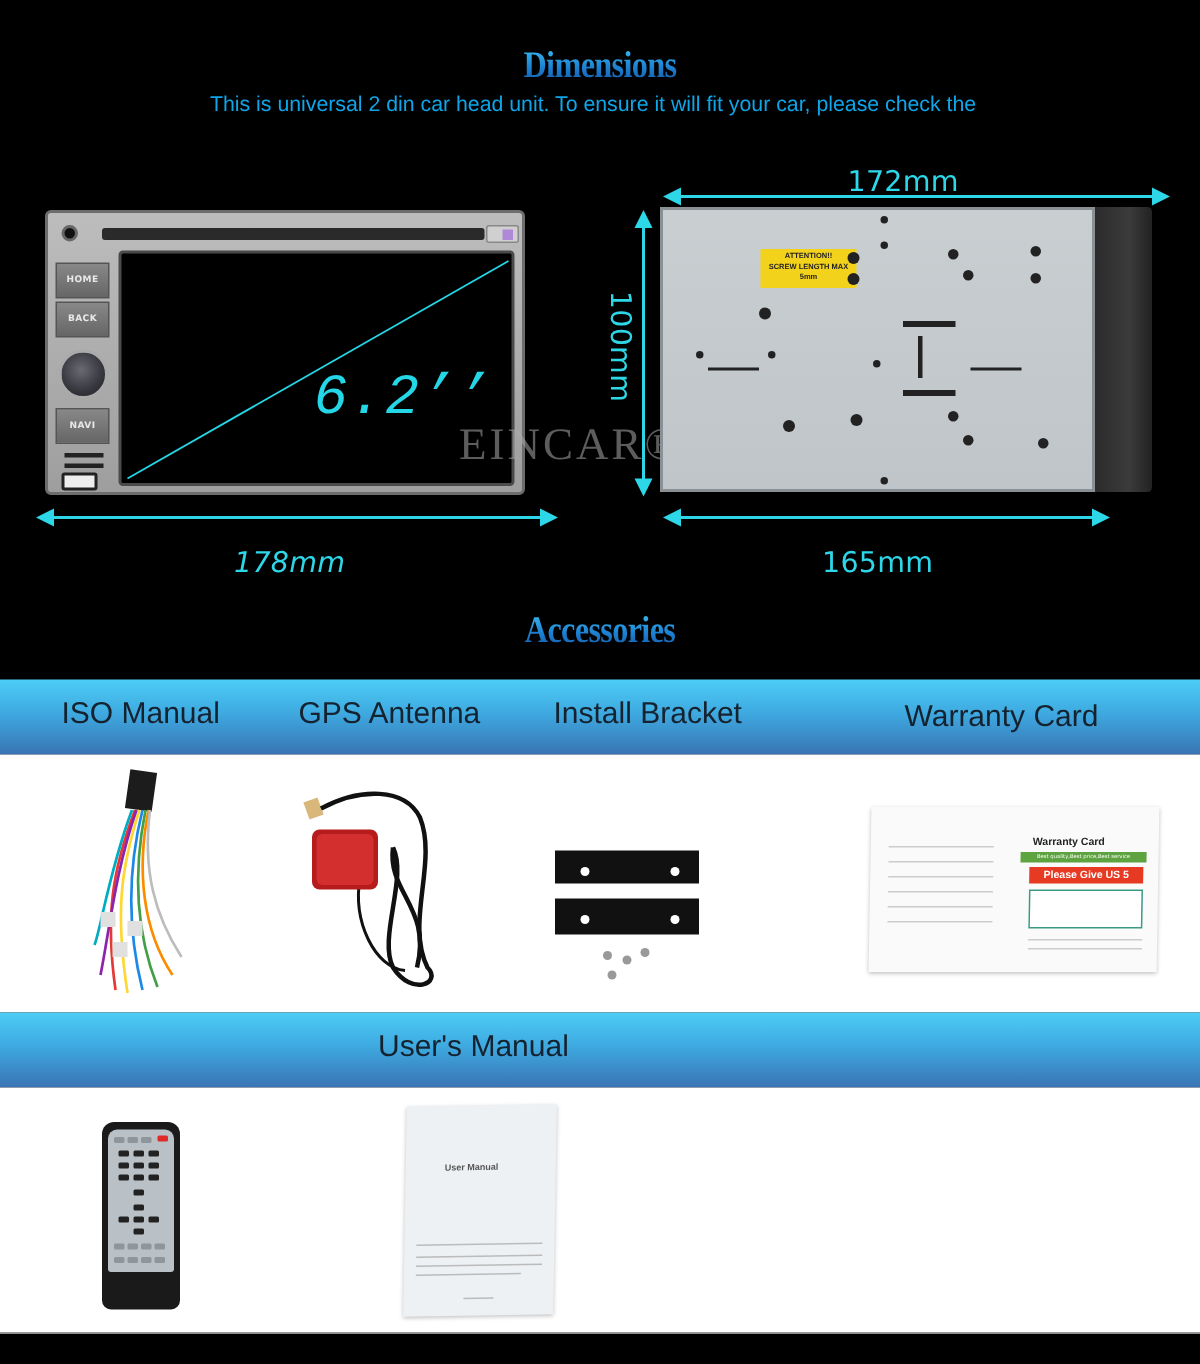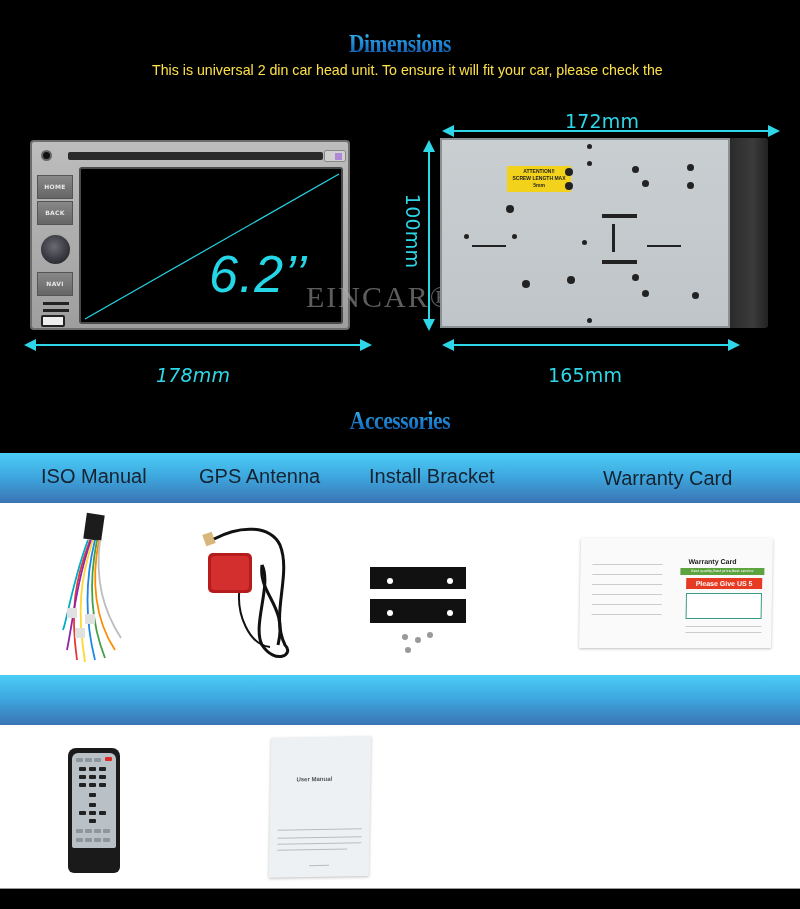--- a/index.html
+++ b/index.html
@@ -12,22 +12,22 @@
     font-size: 25px; letter-spacing: -0.5px;
     color: #2a8fd8;
     background: linear-gradient(180deg, #3ec0f5 0%, #1c7fd0 55%, #134fa0 100%);
     -webkit-background-clip: text; background-clip: text; -webkit-text-fill-color: transparent;
     transform: scaleX(0.86);
   }
   .title-dim { top: 30px; }
   .title-acc { top: 407px; }
 
   .intro {
-    position: absolute; left: 152px; top: 61px; width: 560px;
-    color: #fde047; font-family: "Liberation Sans", sans-serif; font-size: 14.2px; line-height: 19px;
+    position: absolute; left: 140px; top: 61px; width: 560px;
+    color: #0ea5e9; font-family: "Liberation Sans", sans-serif; font-size: 14.2px; line-height: 19px;
   }
 
   .dim-label {
     position: absolute; color: #2ed7e8; font-family: "DejaVu Sans", sans-serif; font-size: 19px;
     letter-spacing: 0.2px;
   }
 
   .arrow { position: absolute; height: 2px; background: #2ed7e8; }
   .arrow::before, .arrow::after {
     content: ""; position: absolute; top: -5px; width: 0; height: 0;
@@ -54,21 +54,21 @@
   .eject-btn { position: absolute; left: 292px; top: 8px; width: 22px; height: 12px; background: #d0d0d0; border: 1px solid #888; border-radius: 2px; }
   .eject-btn::after { content: ""; position: absolute; right: 3px; top: 2px; width: 7px; height: 7px; background: #b088d8; }
   .aux-jack { position: absolute; left: 9px; top: 8px; width: 11px; height: 11px; border-radius: 50%; background: #111; border: 2px solid #666; }
   .screen {
     position: absolute; left: 47px; top: 25px; width: 264px; height: 157px;
     background: #000; border: 2px solid #4a4a4a; border-radius: 3px; overflow: hidden;
   }
   .screen svg { position: absolute; left: 0; top: 0; }
   .screen-size {
     position: absolute; left: 128px; top: 75px; color: #25d6e6;
-    font-family: Liberation Sans, sans-serif; font-size: 52px; font-style: italic; letter-spacing: 1px;
+    font-family: Liberation Mono, monospace; font-size: 38px; font-style: italic; letter-spacing: 1px;
   }
   .side-btn {
     position: absolute; left: 5px; width: 36px; height: 24px;
     background: linear-gradient(180deg, #888 0%, #666 100%); border: 1px solid #555;
     color: #e8e8e8; font-size: 6px; font-weight: bold; text-align: center; line-height: 22px; letter-spacing: 0.3px;
   }
   .knob {
     position: absolute; left: 7px; top: 91px; width: 33px; height: 33px; border-radius: 50%;
     background: radial-gradient(circle at 45% 40%, #6a6a72 0%, #3a3a42 55%, #1c1c22 100%); border: 2px solid #aaa;
   }
@@ -281,20 +281,21 @@
   <div class="wcard-line" style="left:12px;top:36px;width:70px"></div>
   <div class="wcard-line" style="left:12px;top:46px;width:70px"></div>
   <div class="wcard-line" style="left:12px;top:56px;width:70px"></div>
   <div class="wcard-line" style="left:12px;top:66px;width:70px"></div>
   <div class="wcard-line" style="left:12px;top:76px;width:70px"></div>
   <div class="wcard-line" style="left:106px;top:88px;width:76px"></div>
   <div class="wcard-line" style="left:106px;top:94px;width:76px"></div>
 </div>
 
 <div class="band band-2">
+  <div class="band-label" style="left:252px">User's Manual</div>
 </div>
 
 <div class="white-panel panel-2"></div>
 
 <div class="remote">
   <div class="remote-face">
     <div class="rbtn" style="left:4px;top:5px"></div>
     <div class="rbtn" style="left:13px;top:5px"></div>
     <div class="rbtn" style="left:22px;top:5px"></div>
     <div class="rbtn red" style="left:33px;top:4px"></div>

